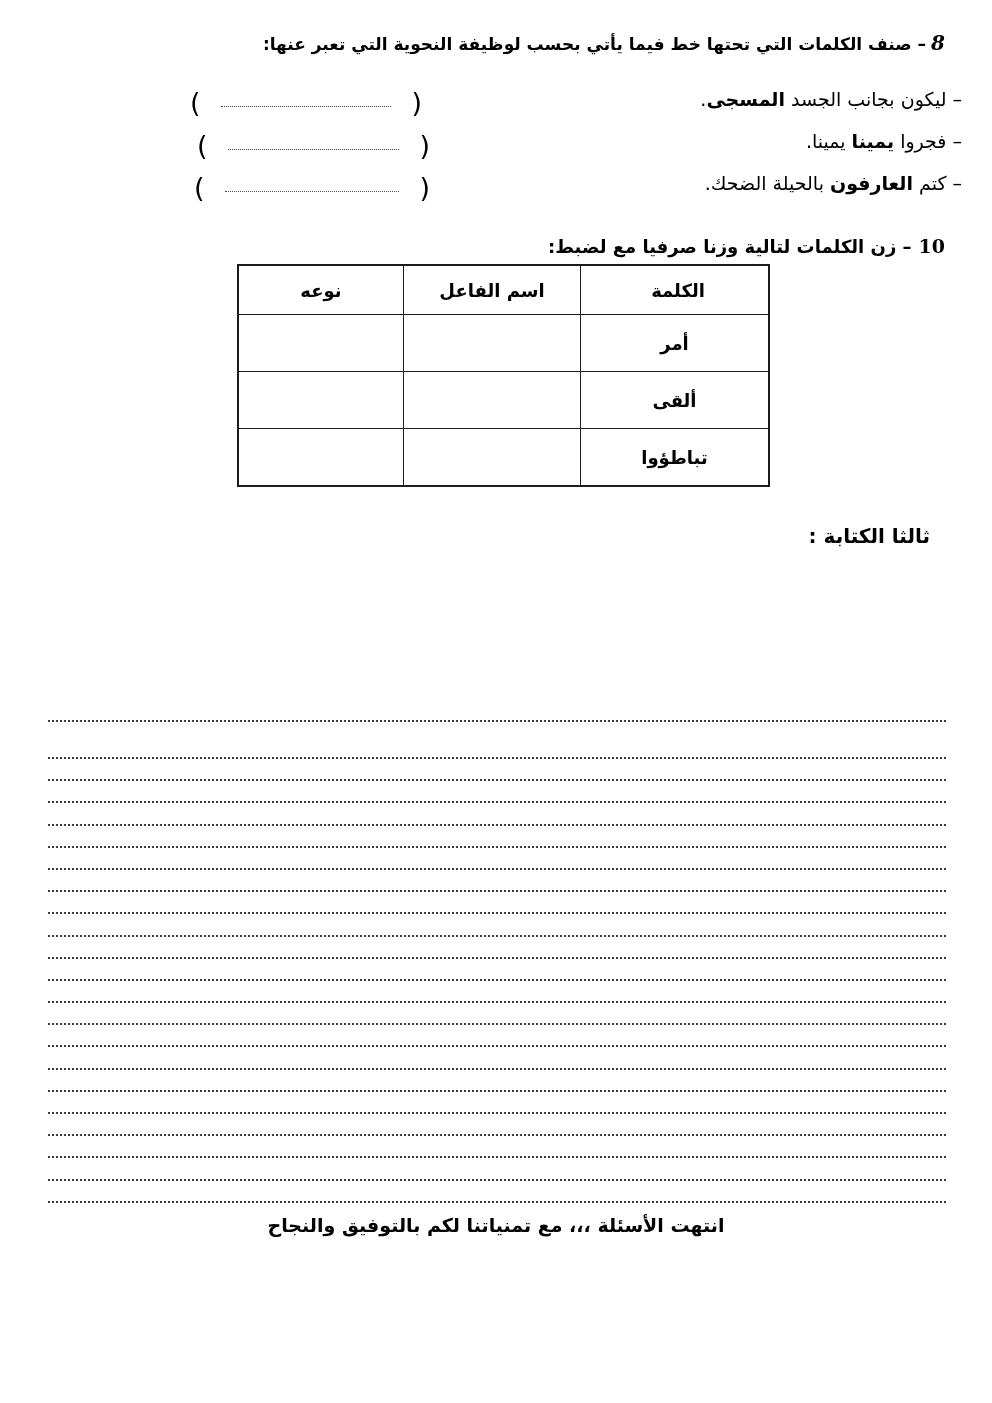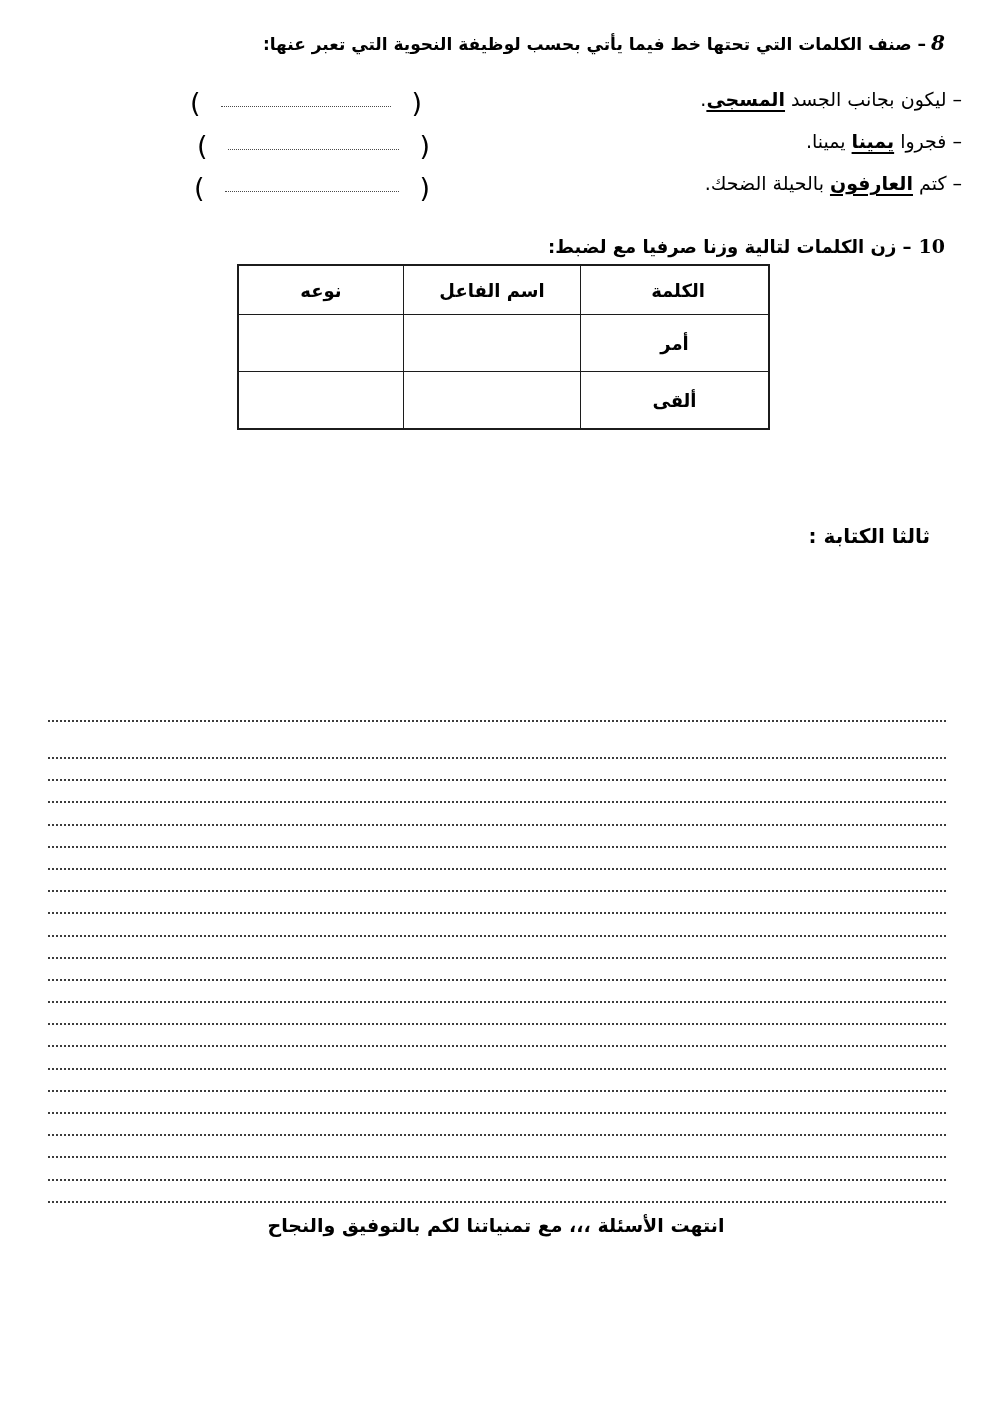--- a/index.html
+++ b/index.html
@@ -23,21 +23,20 @@
     font-style:italic;font-weight:bold;font-size:20px;
   }
   .bullet-row{
     position:absolute;right:30px;
     direction:rtl;
     font-size:19px;
     white-space:nowrap;
   }
   .bullet-row .uword{
     font-weight:bold;
-    text-decoration:underline;
     text-decoration-thickness:1.6px;
     text-underline-offset:4px;
   }
   .paren-group{
     position:absolute;
     display:flex;align-items:center;
     height:26px;
     direction:ltr;
   }
   .paren{
@@ -168,20 +167,25 @@
       <tr>
         <td>أمر</td>
         <td></td>
         <td></td>
       </tr>
       <tr>
         <td>ألقى</td>
         <td></td>
         <td></td>
       </tr>
+      <tr>
+        <td>تباطؤوا</td>
+        <td></td>
+        <td></td>
+      </tr>
     </tbody>
   </table>
 
   <div class="writing-heading">ثالثا الكتابة :</div>
 
 
   <div class="writing-lines" id="writing-lines">
       <div class="wline"></div>
       <div class="wline"></div>
       <div class="wline"></div>

